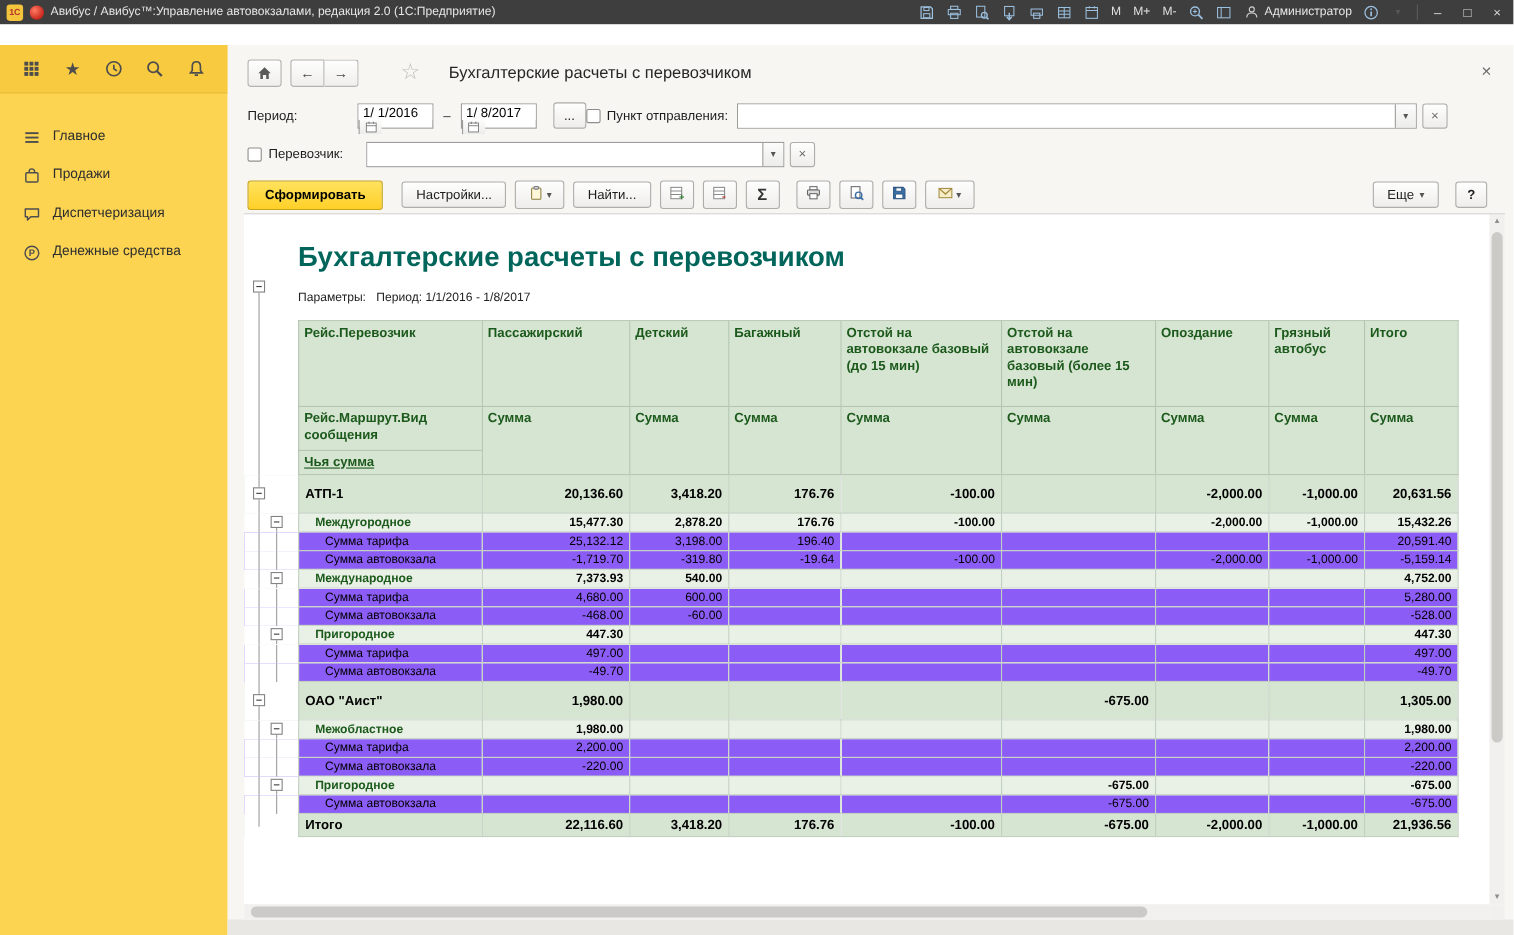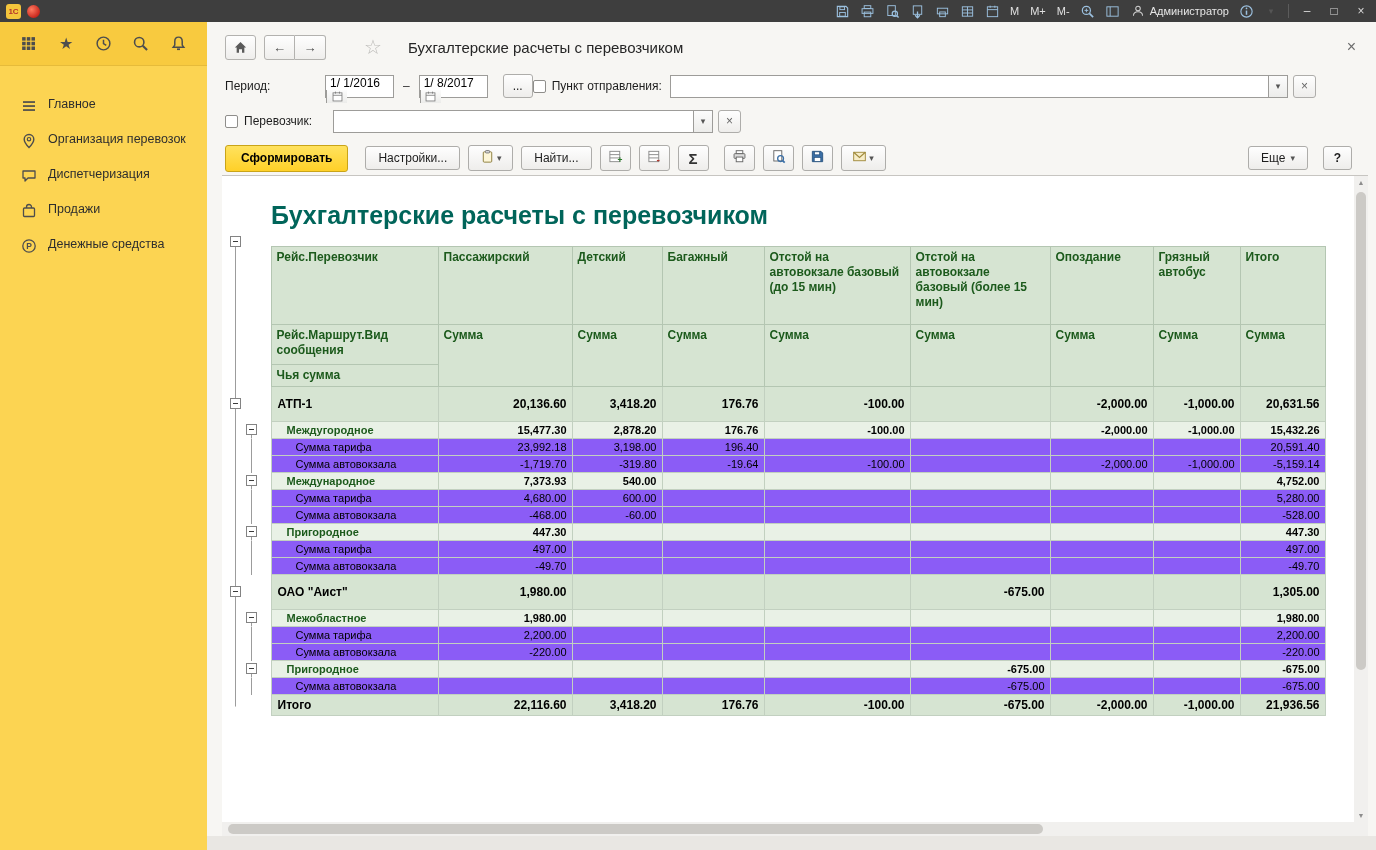--- a/index.html
+++ b/index.html
@@ -2,21 +2,21 @@
 <html><head>
 <meta charset="utf-8">
 <style>
   * { box-sizing: border-box; }
   html,body { margin:0; padding:0; }
   body {
     width:1376px; height:850px; overflow:hidden;
     font-family:"Liberation Sans","DejaVu Sans",sans-serif;
     background:#fff; -webkit-font-smoothing:antialiased;
   }
-  .window { width:1376px; height:850px; display:flex; flex-direction:column; }
+  .window { width:1376px; height:850px; display:flex; flex-direction:column;gap:19px; }
 
   
   .titlebar {
     height:22px; flex:0 0 22px; background:#3e3e3e; color:#e6e6e6;
     display:flex; align-items:center; font-size:11px; padding:0 6px; gap:6px;
   }
   .logo1c {
     width:15px; height:15px; border-radius:3px; background:#f4c53c; color:#b5322b;
     font-size:8px; font-weight:bold; display:inline-flex; align-items:center; justify-content:center;
   }
@@ -128,21 +128,21 @@
     background:#fff; border:1px solid #838383; }
   .treebox::after { content:""; position:absolute; left:2px; right:2px; top:4px; border-top:1px solid #3c3c3c; }
   .bx1 { left:8px; } .bx2 { left:24px; }
   .treebox.static-top { top:60px; margin-top:0; left:8px; }
   .tree-topline { position:absolute; left:13px; top:71px; height:27px; width:1px; background:#9c9c9c; }
 
   table.rt { border-collapse:collapse; table-layout:fixed; font-size:11px; color:#000; }
   .hcell { background:#d6e4d2; color:#1c5a1c; font-weight:bold; font-size:12px; text-align:left;
     vertical-align:top; padding:3px 5px; border:1px solid #b4c6b2; line-height:1.25; }
   .rt thead tr:first-child .hcell { height:78px; }
-  .hc-row2 { height:40px; } .hc-row3 { height:18px; }
+  .hc-row2 { height:40px; } .hc-row3 { height:18px;text-decoration:underline; }
   .gut { border:none; background-color:#fff; position:relative; }
   .g-outer { background-image:linear-gradient(#9c9c9c,#9c9c9c); background-position:13px 0;
     background-size:1px 100%; background-repeat:no-repeat; }
   .g-inner { background-image:linear-gradient(#9c9c9c,#9c9c9c),linear-gradient(#9c9c9c,#9c9c9c);
     background-position:13px 0,29px 0; background-size:1px 100%,1px 100%; background-repeat:no-repeat; }
   .g-inner-bottom { background-image:linear-gradient(#9c9c9c,#9c9c9c),linear-gradient(#9c9c9c,#9c9c9c);
     background-position:13px 0,29px 100%; background-size:1px 100%,1px 50%; background-repeat:no-repeat; }
   .g-half { background-size:1px 55%; }
   .lcell,.ncell { border:1px solid #c2d0c0; padding:2px 5px; white-space:nowrap; overflow:hidden; }
   .ncell { text-align:right; }
@@ -157,20 +157,21 @@
   .row-total td { height:21px; }
 </style>
 </head>
 <body>
 
 <div class="window">
 
   <div class="titlebar">
     <span class="logo1c">1С</span>
     <span class="appicon"></span>
+    <span class="tb-title">Авибус / Авибус™:Управление автовокзалами, редакция 2.0 (1С:Предприятие)</span>
     <div class="tb-right">
       <span class="tb-ico">
           <svg viewBox="0 0 16 16" width="15" height="15">
             <path d="M2.5 2.5h9.2l1.8 1.8v9.2H2.5z" fill="none" stroke="#9cc1e0" stroke-width="1.2"></path>
             <rect x="5" y="9" width="6" height="4" fill="none" stroke="#9cc1e0"></rect>
             <rect x="5.2" y="3" width="5" height="3" fill="none" stroke="#9cc1e0"></rect>
           </svg>
         </span>
       <span class="tb-ico">
           <svg viewBox="0 0 16 16" width="15" height="15">
@@ -304,46 +305,37 @@
                   <rect x="2" y="7.2" width="12" height="1.7"></rect>
                   <rect x="2" y="11.2" width="12" height="1.7"></rect>
                 </g>
               </svg>
             </span>
             <span class="side-label">Главное</span>
           </div>
           <div class="side-item">
             <span class="side-ico">
               <svg viewBox="0 0 16 16" width="16" height="16">
-                <path d="M8 1.5C5.2 1.5 3.2 3.6 3.2 6.2 3.2 9.6 8 14.5 8 14.5s4.8-4.9 4.8-8.3C12.8 3.6 10.8 1.5 8 1.5z" fill="none" stroke="#4d4d4d" stroke-width="1.4"></path>
-                <circle cx="8" cy="6.2" r="1.7" fill="none" stroke="#4d4d4d" stroke-width="1.2"></circle>
+                <path d="M5.5 5V4a2.5 2.5 0 0 1 5 0v1" fill="none" stroke="#4d4d4d" stroke-width="1.3"></path>
+                <rect x="2.5" y="5" width="11" height="8.5" rx="1" fill="none" stroke="#4d4d4d" stroke-width="1.3"></rect>
               </svg>
             </span>
-            <span class="side-label">Организация перевозок</span>
+            <span class="side-label">Продажи</span>
           </div>
           <div class="side-item">
             <span class="side-ico">
               <svg viewBox="0 0 16 16" width="16" height="16">
                 <path d="M2 3h12v7H7l-3 3v-3H2z" fill="none" stroke="#4d4d4d" stroke-width="1.3" stroke-linejoin="round"></path>
               </svg>
             </span>
             <span class="side-label">Диспетчеризация</span>
           </div>
           <div class="side-item">
             <span class="side-ico">
               <svg viewBox="0 0 16 16" width="16" height="16">
-                <path d="M5.5 5V4a2.5 2.5 0 0 1 5 0v1" fill="none" stroke="#4d4d4d" stroke-width="1.3"></path>
-                <rect x="2.5" y="5" width="11" height="8.5" rx="1" fill="none" stroke="#4d4d4d" stroke-width="1.3"></rect>
-              </svg>
-            </span>
-            <span class="side-label">Продажи</span>
-          </div>
-          <div class="side-item">
-            <span class="side-ico">
-              <svg viewBox="0 0 16 16" width="16" height="16">
                 <circle cx="8" cy="8" r="6.2" fill="none" stroke="#4d4d4d" stroke-width="1.3"></circle>
                 <text x="8" y="11" text-anchor="middle" font-size="8.5" font-weight="bold" fill="#4d4d4d" font-family="Liberation Sans, sans-serif">Р</text>
               </svg>
             </span>
             <span class="side-label">Денежные средства</span>
           </div>
         </div>
     </div>
 
     <div class="main">
@@ -488,20 +480,24 @@
           <button class="btn help-btn">?</button>
         </span>
       </div>
 
       <div class="report-wrap">
         <div class="report-scroll">
           <div class="report-body" id="report-body">
             <span class="treebox static-top"></span>
             <div class="tree-topline"></div>
             <div class="report-title">Бухгалтерские расчеты с перевозчиком</div>
+            <div class="report-params">
+              <span class="pl">Параметры:</span>
+              <span class="pv">Период: 1/1/2016 - 1/8/2017</span>
+            </div>
             <table class="rt">
               <colgroup id="rt-cols">
                   <col style="width:49px">
                   <col style="width:167px">
                   <col style="width:134px">
                   <col style="width:90px">
                   <col style="width:102px">
                   <col style="width:146px">
                   <col style="width:140px">
                   <col style="width:103px">
@@ -561,21 +557,21 @@
                     <td class="ncell">176.76</td>
                     <td class="ncell">-100.00</td>
                     <td class="ncell"></td>
                     <td class="ncell">-2,000.00</td>
                     <td class="ncell">-1,000.00</td>
                     <td class="ncell">15,432.26</td>
                   </tr>
                   <tr class="row-l3">
                     <td class="gut g-inner"></td>
                     <td class="lcell l3">Сумма тарифа</td>
-                    <td class="ncell">23,992.18</td>
+                    <td class="ncell">25,132.12</td>
                     <td class="ncell">3,198.00</td>
                     <td class="ncell">196.40</td>
                     <td class="ncell"></td>
                     <td class="ncell"></td>
                     <td class="ncell"></td>
                     <td class="ncell"></td>
                     <td class="ncell">20,591.40</td>
                   </tr>
                   <tr class="row-l3">
                     <td class="gut g-inner"></td>

